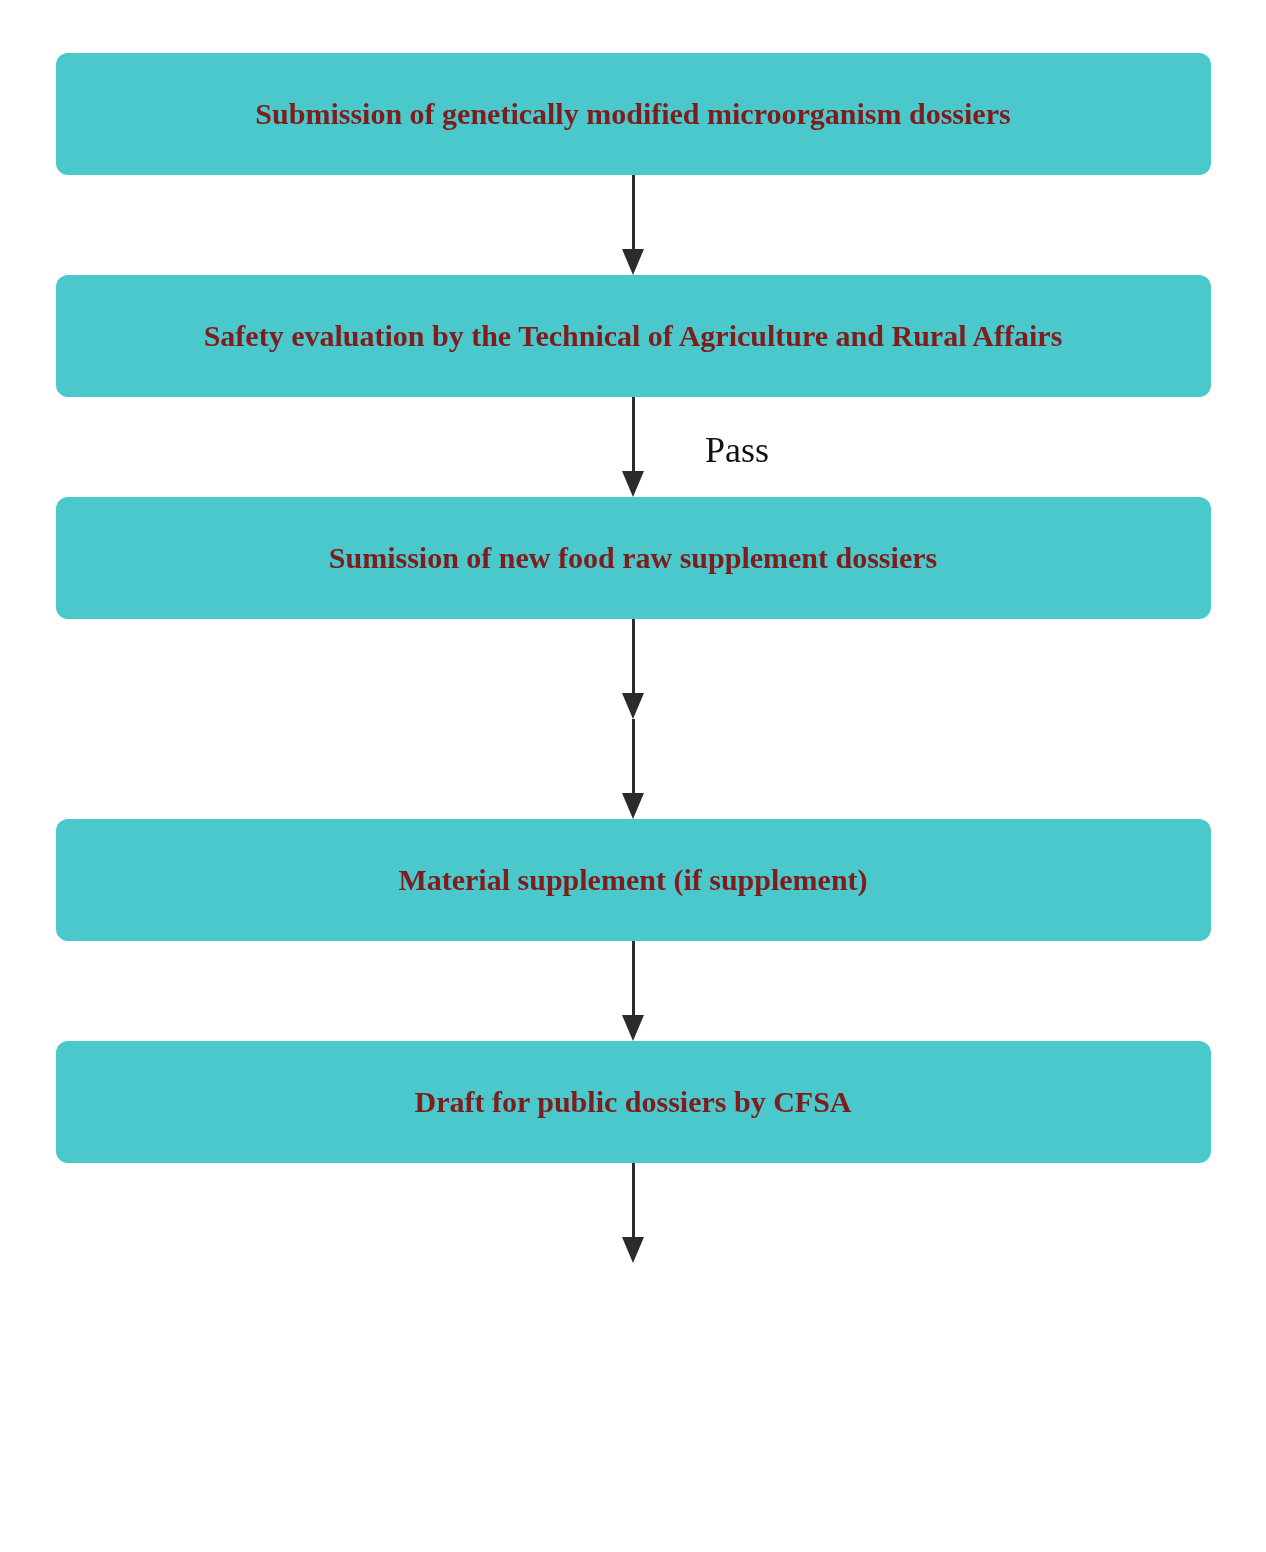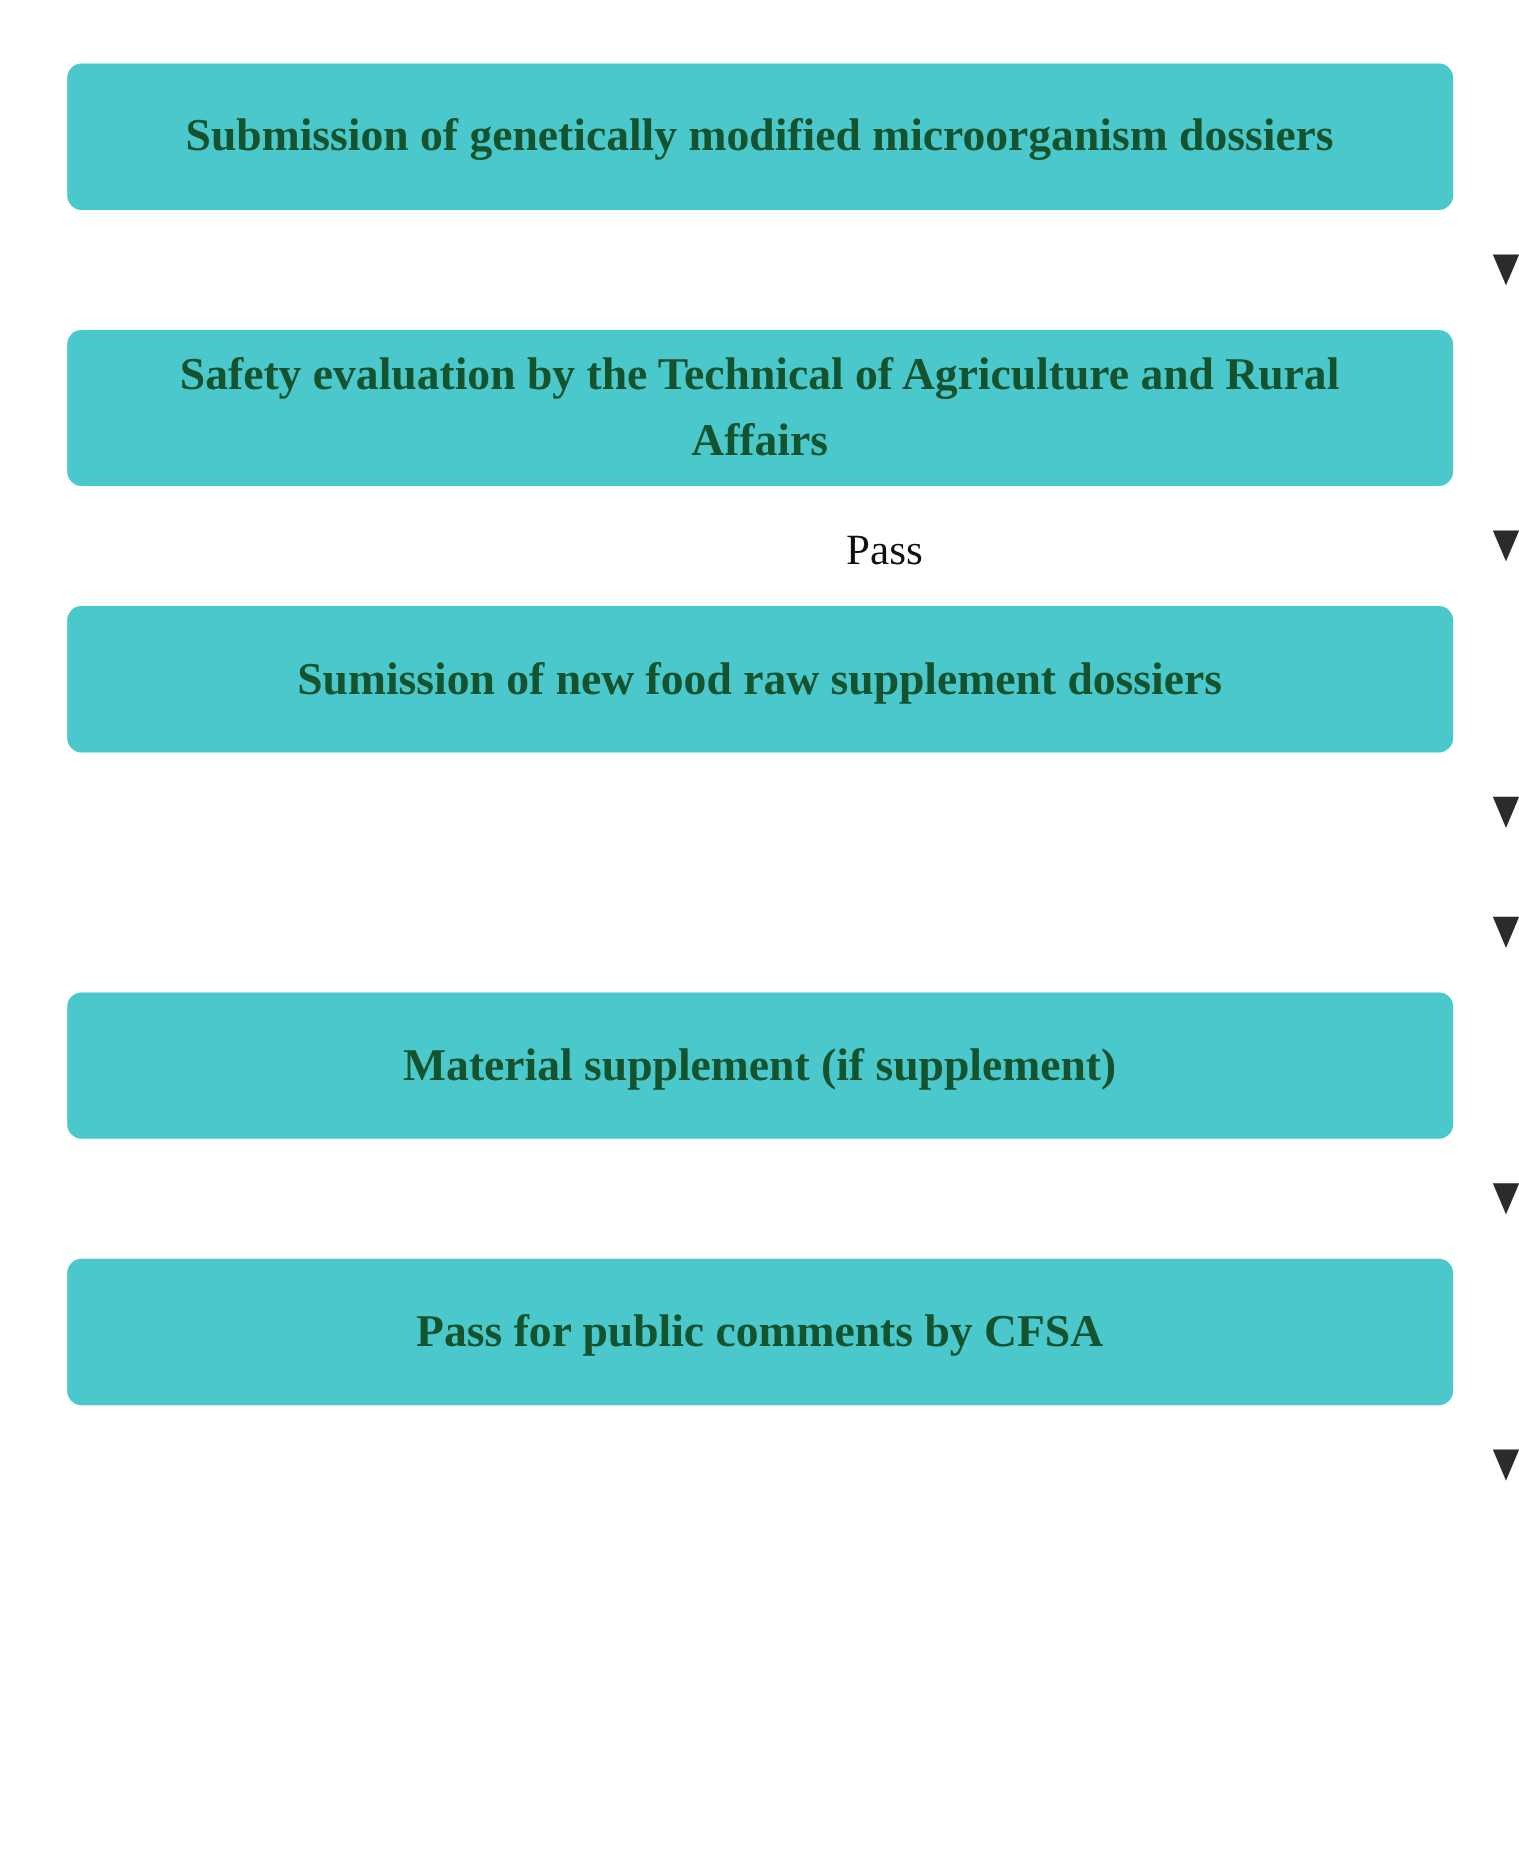--- a/index.html
+++ b/index.html
@@ -27,32 +27,32 @@
     min-height: 122px;
     background: #4ac8cb;
     border-radius: 12px;
     display: flex;
     align-items: center;
     justify-content: center;
     box-sizing: border-box;
     padding: 10px 40px;
   }
   .step-box .step-label {
-    color: #14532d;
+    color: #7f1d1d;
     font-weight: bold;
-    font-size: 38px;
+    font-size: 30px;
     line-height: 1.45;
-    text-align: center;
+    text-align: right;
   }
   .connector {
     position: relative;
     height: 100px;
     width: 100%;
     display: flex;
-    flex-direction: row;
+    flex-direction: column;
     align-items: center;
     justify-content: space-between;
   }
   .connector .shaft {
     width: 3px;
     flex: 1 1 auto;
     background: #2b2b2b;
   }
   .connector .head {
     width: 0;
@@ -115,21 +115,21 @@
     <div class="step-box">
       <span class="step-label">Material supplement (if supplement)</span>
     </div>
 
     <div class="connector">
       <div class="shaft"></div>
       <div class="head"></div>
     </div>
 
     <div class="step-box">
-      <span class="step-label">Pass for public comments by CFSA</span>
+      <span class="step-label">Draft for public dossiers by CFSA</span>
     </div>
 
     <div class="connector">
       <div class="shaft"></div>
       <div class="head"></div>
     </div>
 
 
   </div>
 </div>

